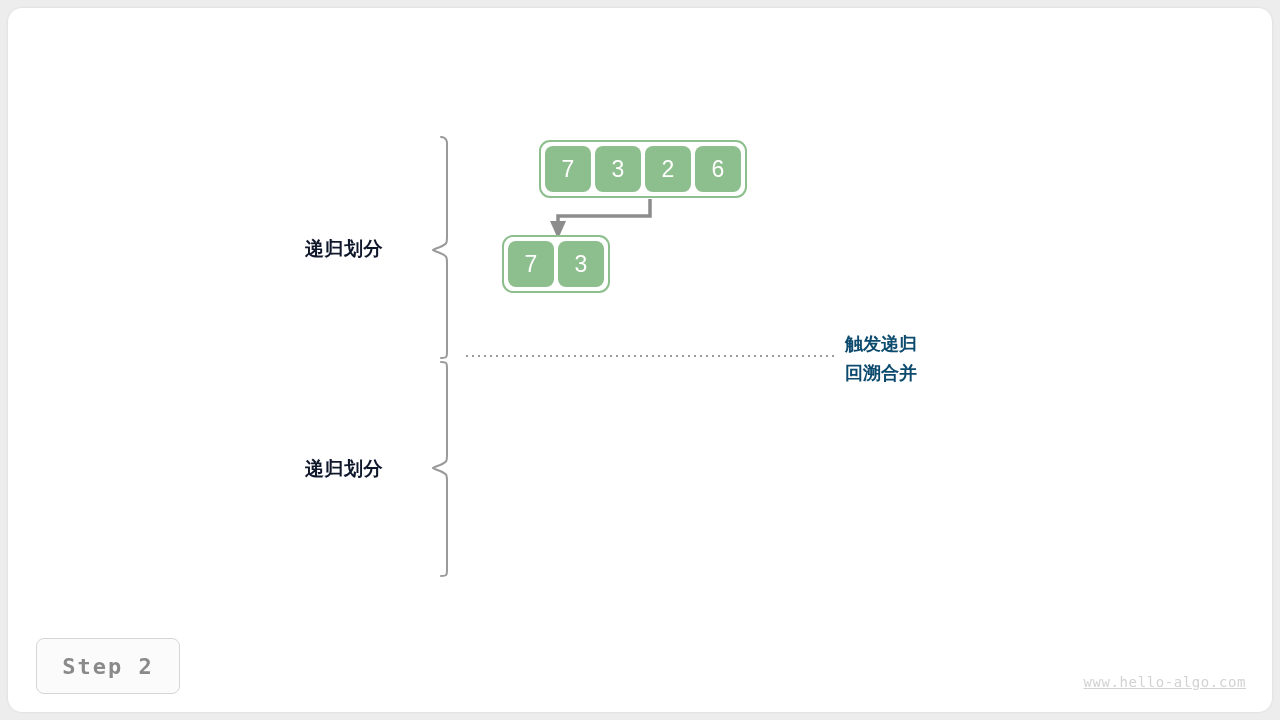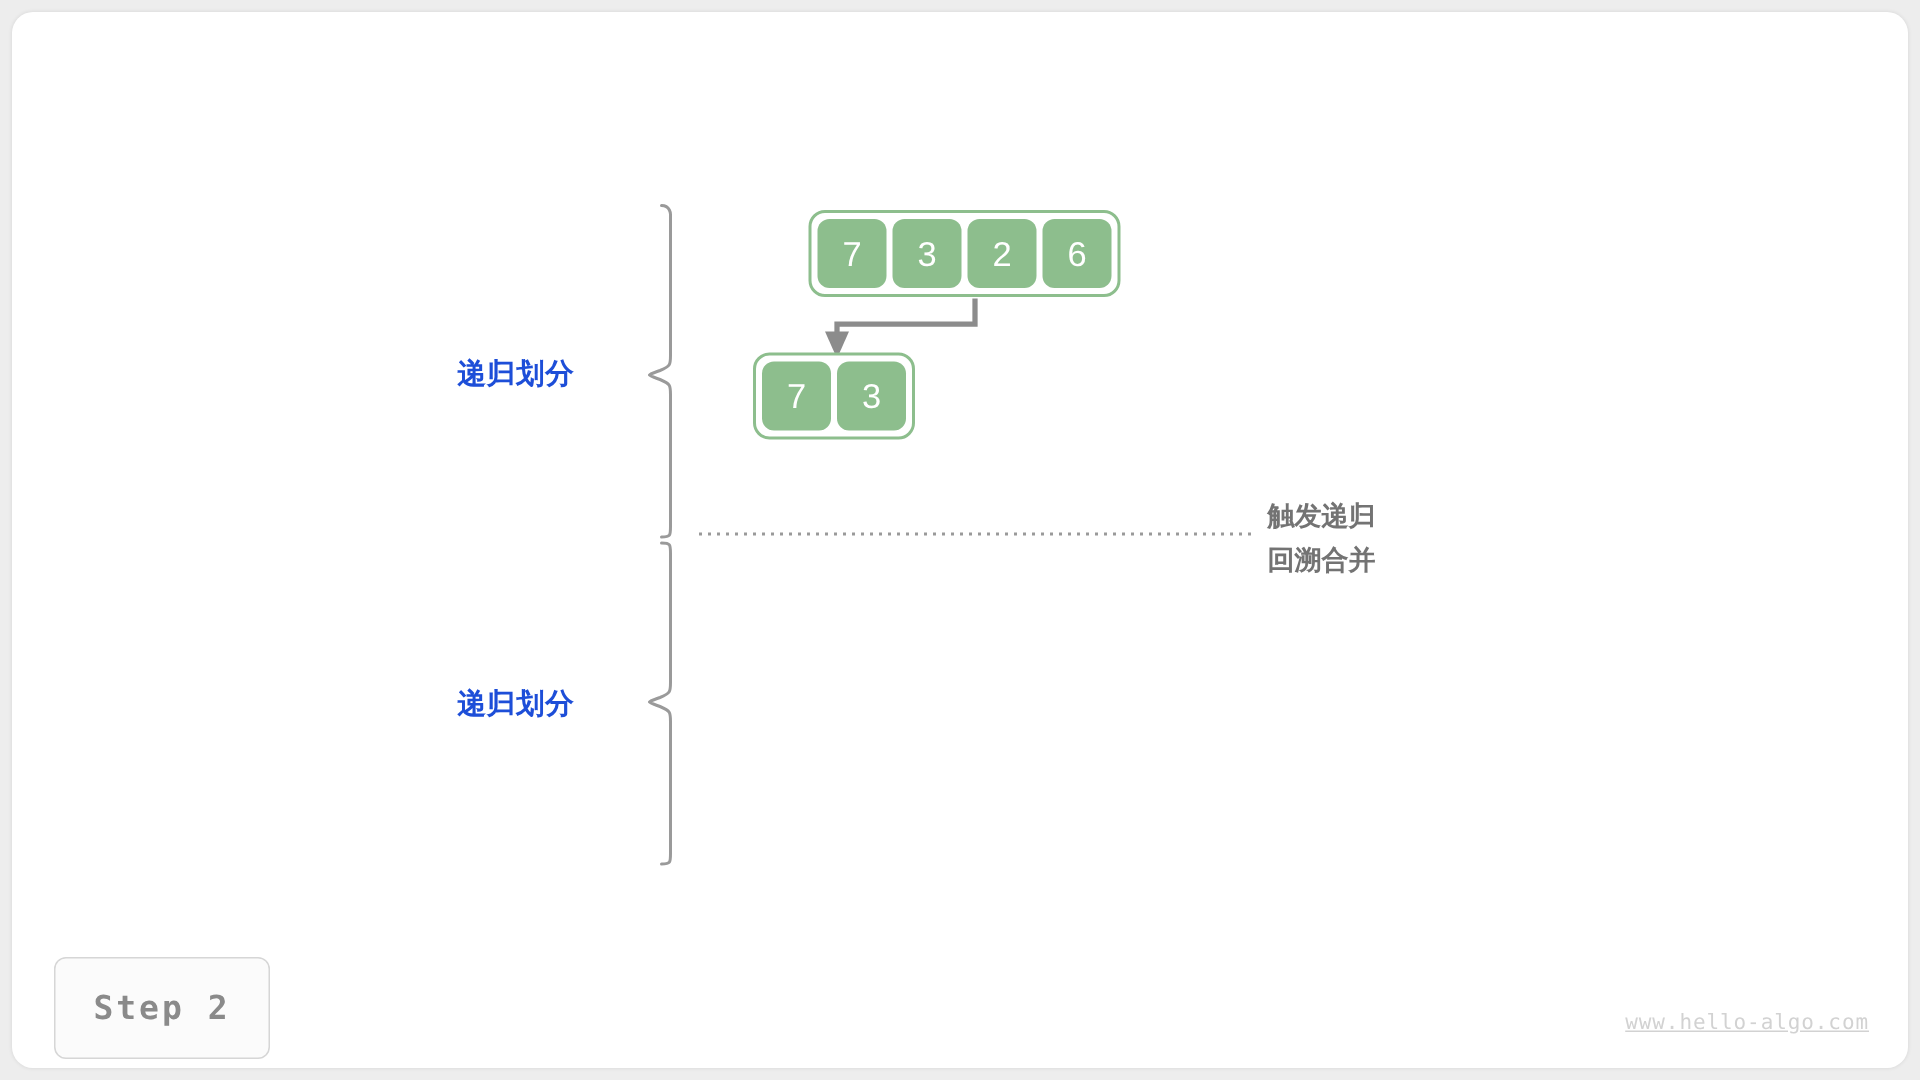--- a/index.html
+++ b/index.html
@@ -61,39 +61,39 @@
     display: flex;
     align-items: center;
     justify-content: center;
     line-height: 1;
   }
   
   .side-label {
     position: absolute;
     font-size: 19px;
     font-weight: bold;
-    color: #1d4ed8;
+    color: #0f172a;
     letter-spacing: 0.5px;
     white-space: nowrap;
   }
   .note-label {
     position: absolute;
     font-size: 18px;
     font-weight: bold;
-    color: #737373;
+    color: #0c4a6e;
     line-height: 29px;
     white-space: nowrap;
   }
   
   #step-badge {
     position: absolute;
     left: 36px;
     top: 638px;
     width: 144px;
-    height: 68px;
+    height: 56px;
     box-sizing: border-box;
     border: 1px solid #d6d6d6;
     border-radius: 8px;
     background: #fbfbfb;
     display: flex;
     align-items: center;
     justify-content: center;
     font-family: "DejaVu Sans Mono", "Liberation Mono", monospace;
     font-size: 22px;
     font-weight: bold;

